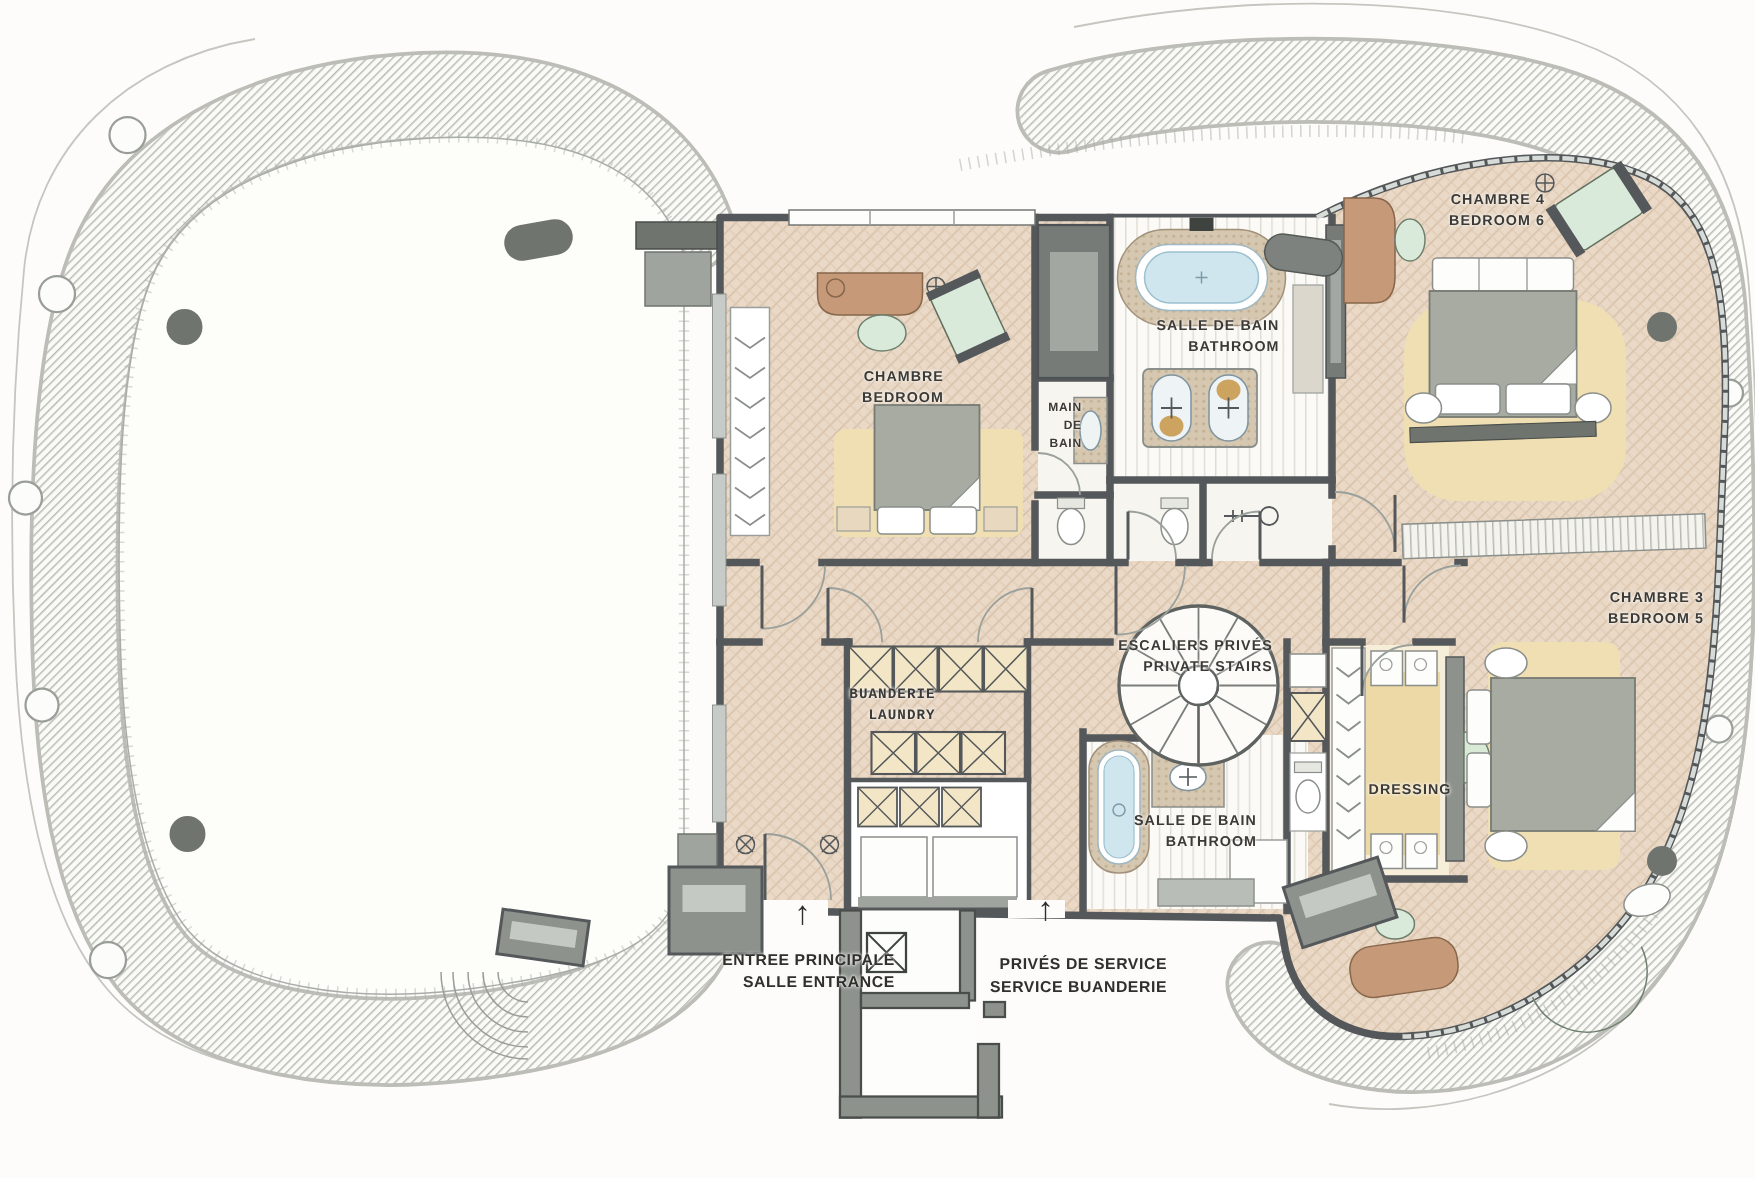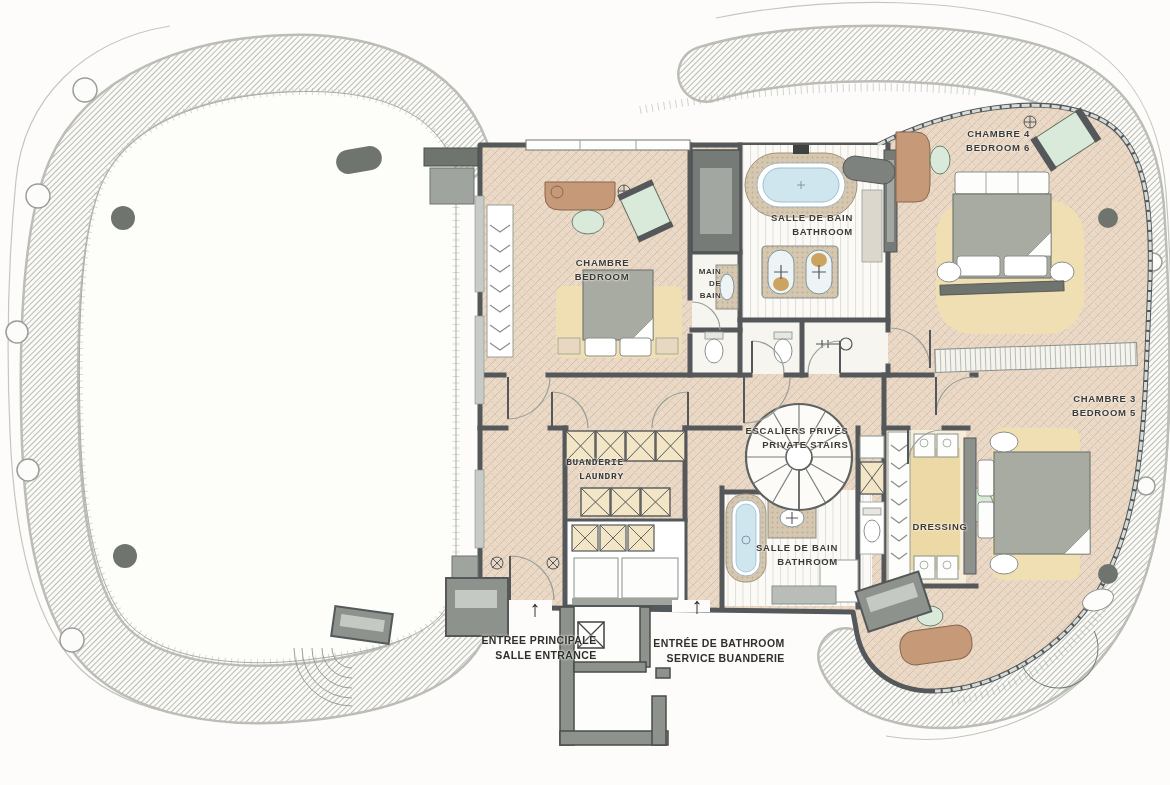--- a/index.html
+++ b/index.html
@@ -393,21 +393,21 @@
       <path d="M302,648 A50,50 0 0 0 352,698"></path>
       <path d="M294,648 A58,58 0 0 0 352,706"></path>
     </g>
     <g transform="rotate(-18 895 600)">
       <rect x="860" y="580" width="66" height="42" fill="#8d928c" stroke="#54585a" stroke-width="2"></rect>
       <rect x="868" y="589" width="50" height="15" fill="#c5c9c4"></rect>
     </g>
   </g>
 </svg>
 
-<div class="lbl" style="left:602px;top:256px;">
+<div class="lbl" style="left:602px;top:245px;">
   <span>CHAMBRE</span>
   <span>BEDROOM</span>
 </div>
 
 <div class="lbl tiny" style="left:710px;top:266px;">
   <span>MAIN</span>
   <span>DE</span>
   <span>BAIN</span>
 </div>
 
@@ -446,17 +446,17 @@
 </div>
 
 <div class="arrow" style="left:535px;top:598px;">↑</div>
 <div class="lbl entr" style="left:507px;top:633px;margin-left:32px;">
   <span>ENTREE PRINCIPALE</span>
   <span>SALLE ENTRANCE</span>
 </div>
 
 <div class="arrow" style="left:697px;top:595px;">↑</div>
 <div class="lbl entr" style="left:719px;top:636px;">
-  <span>ENTRÉE DE BATHROOM</span>
+  <span>PRIVÉS DE SERVICE</span>
   <span>SERVICE BUANDERIE</span>
 </div>
 
 </div>
 
 </body></html>

